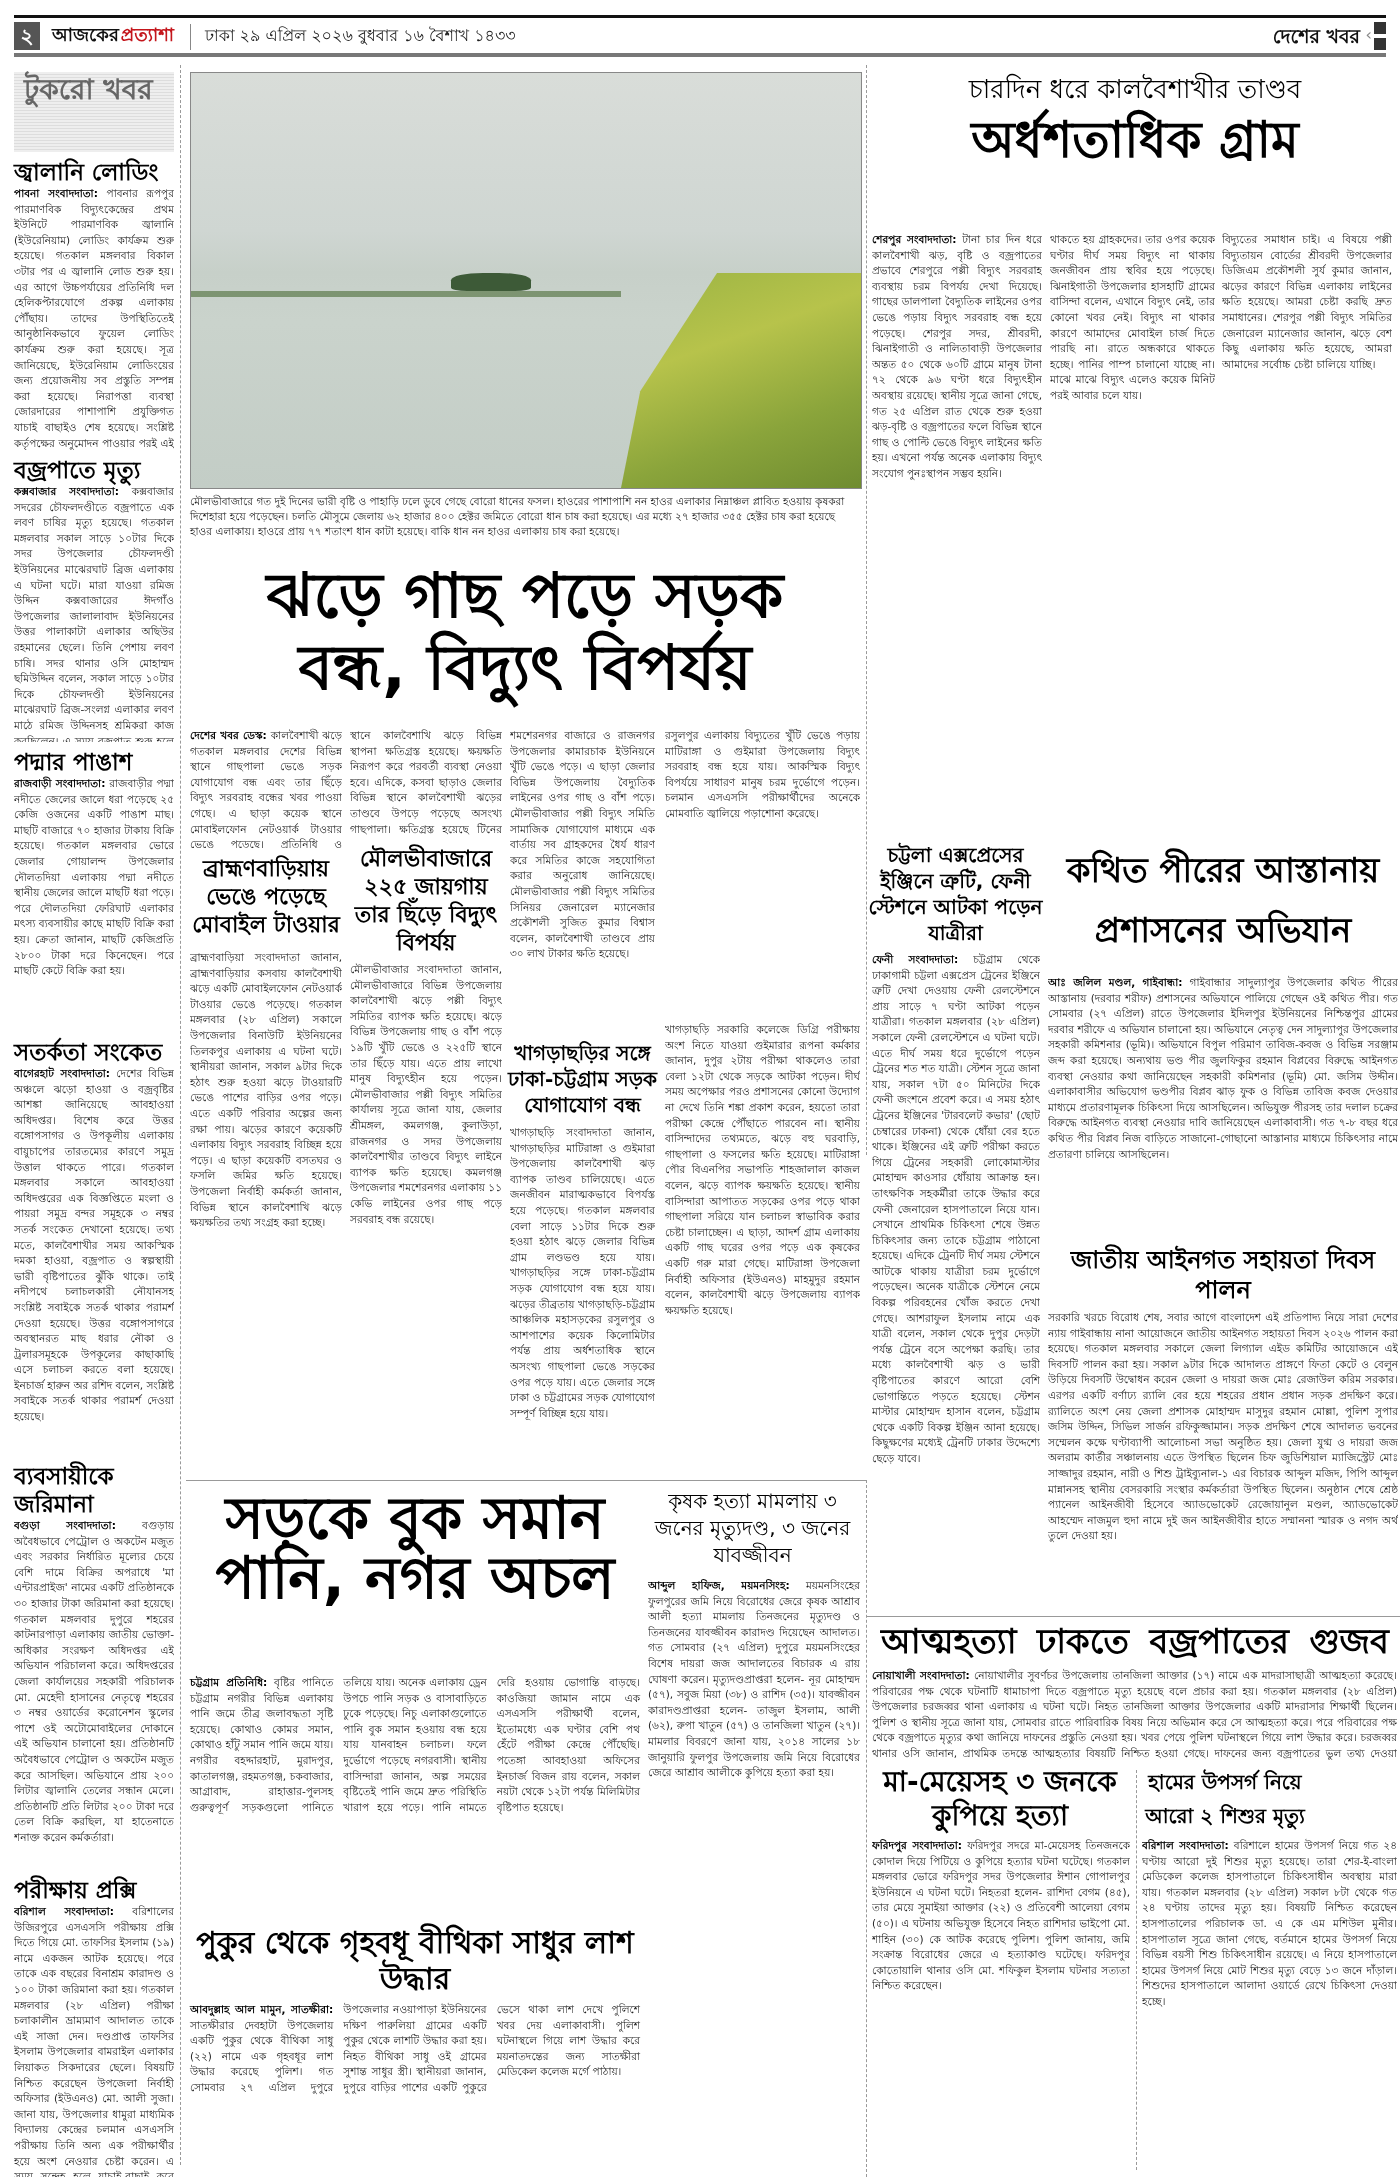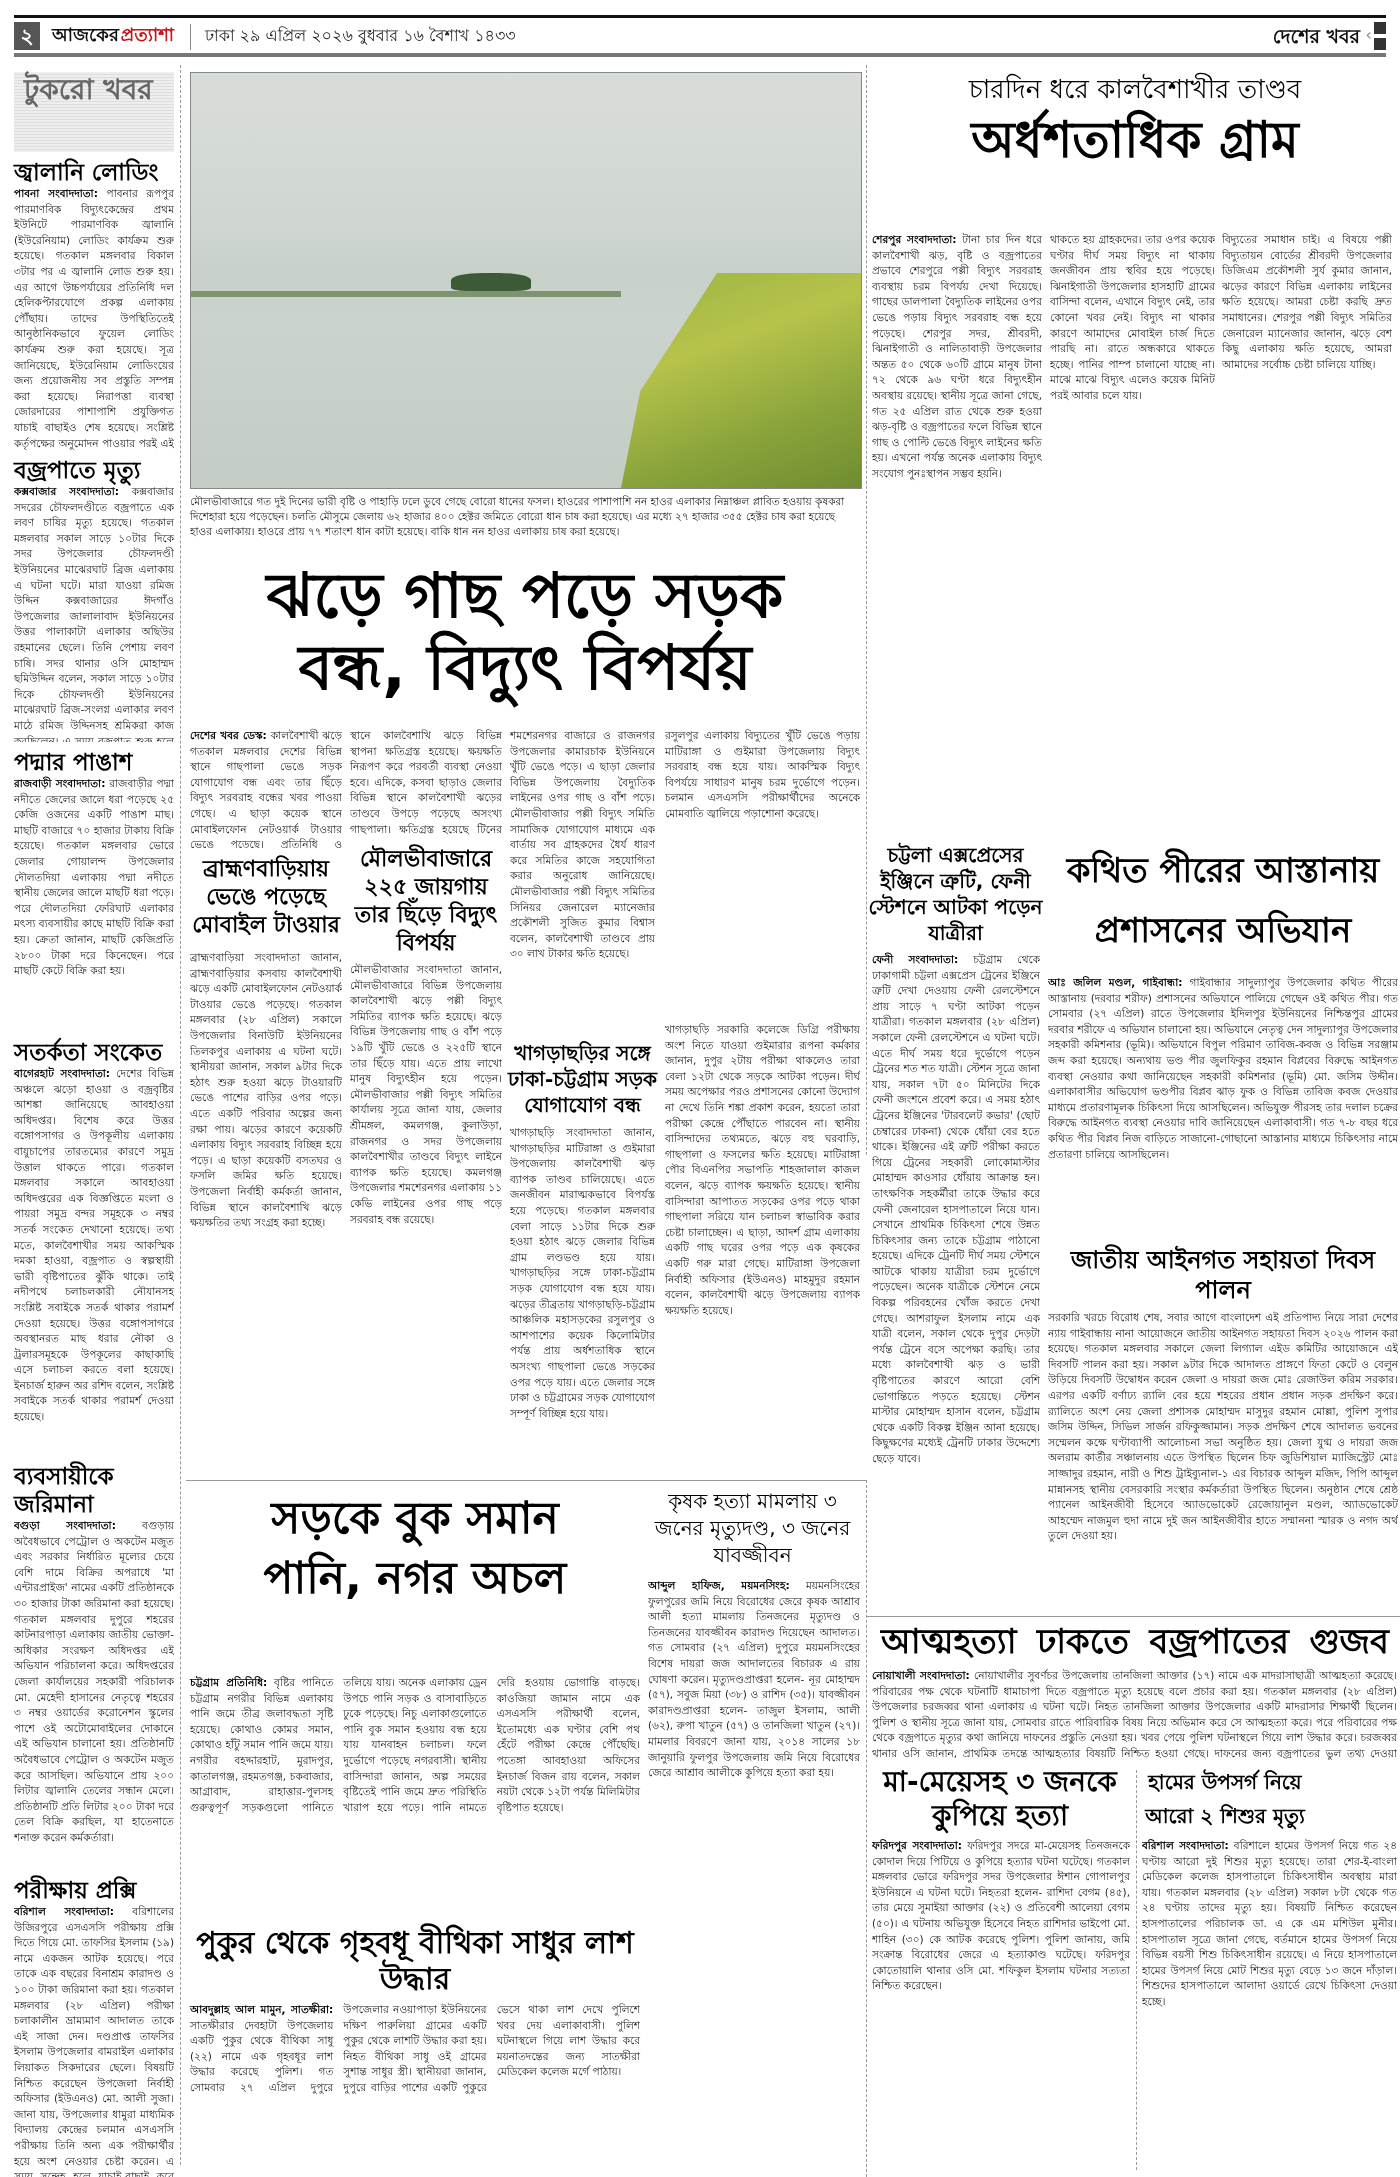--- a/index.html
+++ b/index.html
@@ -122,21 +122,21 @@
 <div class="abs h-xl" style="left:1048px;top:840px;width:350px;font-size:34px;line-height:60px;text-align:center;">কথিত পীরের আস্তানায় প্রশাসনের অভিযান</div>
 <div class="abs body" style="left:1048px;top:975px;width:350px;height:265px;"><b>আঃ জলিল মণ্ডল, গাইবান্ধা:</b> <span>গাইবান্ধার সাদুল্যাপুর উপজেলার কথিত পীরের আস্তানায় (দরবার শরীফ) প্রশাসনের অভিযানে পালিয়ে গেছেন ওই কথিত পীর। গত সোমবার (২৭ এপ্রিল) রাতে উপজেলার ইদিলপুর ইউনিয়নের নিশ্চিন্তপুর গ্রামের দরবার শরীফে এ অভিযান চালানো হয়। অভিযানে নেতৃত্ব দেন সাদুল্যাপুর উপজেলার সহকারী কমিশনার (ভূমি)। অভিযানে বিপুল পরিমাণ তাবিজ-কবজ ও বিভিন্ন সরঞ্জাম জব্দ করা হয়েছে। অন্যথায় ভণ্ড পীর জুলফিকুর রহমান বিপ্লবের বিরুদ্ধে আইনগত ব্যবস্থা নেওয়ার কথা জানিয়েছেন সহকারী কমিশনার (ভূমি) মো. জসিম উদ্দীন। এলাকাবাসীর অভিযোগ ভণ্ডপীর বিপ্লব ঝাড় ফুক ও বিভিন্ন তাবিজ কবজ দেওয়ার মাধ্যমে প্রতারণামূলক চিকিৎসা দিয়ে আসছিলেন। অভিযুক্ত পীরসহ তার দলাল চক্রের বিরুদ্ধে আইনগত ব্যবস্থা নেওয়ার দাবি জানিয়েছেন এলাকাবাসী। গত ৭-৮ বছর ধরে কথিত পীর বিপ্লব নিজ বাড়িতে সাজানো-গোছানো আস্তানার মাধ্যমে চিকিৎসার নামে প্রতারণা চালিয়ে আসছিলেন।</span></div>
 
 <div class="abs h-xl" style="left:1048px;top:1245px;width:350px;font-size:24px;line-height:30px;">জাতীয় আইনগত সহায়তা দিবস পালন</div>
 <div class="abs body" style="left:1048px;top:1310px;width:350px;height:300px;">সরকারি খরচে বিরোধ শেষ, সবার আগে বাংলাদেশ এই প্রতিপাদ্য নিয়ে সারা দেশের ন্যায় গাইবান্ধায় নানা আয়োজনে জাতীয় আইনগত সহায়তা দিবস ২০২৬ পালন করা হয়েছে। গতকাল মঙ্গলবার সকালে জেলা লিগ্যাল এইড কমিটির আয়োজনে এই দিবসটি পালন করা হয়। সকাল ৯টার দিকে আদালত প্রাঙ্গণে ফিতা কেটে ও বেলুন উড়িয়ে দিবসটি উদ্বোধন করেন জেলা ও দায়রা জজ মোঃ রেজাউল করিম সরকার। এরপর একটি বর্ণাঢ্য র‍্যালি বের হয়ে শহরের প্রধান প্রধান সড়ক প্রদক্ষিণ করে। র‍্যালিতে অংশ নেয় জেলা প্রশাসক মোহাম্মদ মাসুদুর রহমান মোল্লা, পুলিশ সুপার জসিম উদ্দিন, সিভিল সার্জন রফিকুজ্জামান। সড়ক প্রদক্ষিণ শেষে আদালত ভবনের সম্মেলন কক্ষে ঘণ্টাব্যাপী আলোচনা সভা অনুষ্ঠিত হয়। জেলা যুগ্ম ও দায়রা জজ অলরাম কার্তীর সঞ্চালনায় এতে উপস্থিত ছিলেন চিফ জুডিশিয়াল ম্যাজিস্ট্রেট মোঃ সাজ্জাদুর রহমান, নারী ও শিশু ট্রাইব্যুনাল-১ এর বিচারক আব্দুল মজিদ, পিপি আব্দুল মান্নানসহ স্থানীয় বেসরকারি সংস্থার কর্মকর্তারা উপস্থিত ছিলেন। অনুষ্ঠান শেষে শ্রেষ্ঠ প্যানেল আইনজীবী হিসেবে অ্যাডভোকেট রেজোয়ানুল মণ্ডল, অ্যাডভোকেট আহম্মেদ নাজমুল হুদা নামে দুই জন আইনজীবীর হাতে সম্মাননা স্মারক ও নগদ অর্থ তুলে দেওয়া হয়।</div>
 
 <div class="abs hrule" style="left:186px;top:1480px;width:680px;"></div>
 <div class="abs hrule" style="left:866px;top:1616px;width:534px;"></div>
 <div class="abs colrule" style="left:866px;top:1480px;height:697px;"></div>
 
-<div class="abs h-xl" style="left:190px;top:1488px;width:450px;font-size:44px;line-height:60px;">
+<div class="abs h-xl" style="left:190px;top:1488px;width:450px;font-size:58px;line-height:60px;">
   <div>সড়কে বুক সমান</div>
   <div>পানি, নগর অচল</div>
 </div>
 <div class="abs" style="left:190px;top:1675px;width:450px;height:245px;column-count:3;column-gap:10px;">
   <div class="body" style="overflow:visible;"><b>চট্টগ্রাম প্রতিনিধি:</b> <span>বৃষ্টির পানিতে চট্টগ্রাম নগরীর বিভিন্ন এলাকায় পানি জমে তীব্র জলাবদ্ধতা সৃষ্টি হয়েছে। কোথাও কোমর সমান, কোথাও হাঁটু সমান পানি জমে যায়। নগরীর বহদ্দারহাট, মুরাদপুর, কাতালগঞ্জ, রহমতগঞ্জ, চকবাজার, আগ্রাবাদ, রাহাত্তার-পুলসহ গুরুত্বপূর্ণ সড়কগুলো পানিতে তলিয়ে যায়। অনেক এলাকায় ড্রেন উপচে পানি সড়ক ও বাসাবাড়িতে ঢুকে পড়েছে। নিচু এলাকাগুলোতে পানি বুক সমান হওয়ায় বন্ধ হয়ে যায় যানবাহন চলাচল। ফলে দুর্ভোগে পড়েছে নগরবাসী। স্থানীয় বাসিন্দারা জানান, অল্প সময়ের বৃষ্টিতেই পানি জমে দ্রুত পরিস্থিতি খারাপ হয়ে পড়ে। পানি নামতে দেরি হওয়ায় ভোগান্তি বাড়ছে। কাওজিয়া জামান নামে এক এসএসসি পরীক্ষার্থী বলেন, ইতোমধ্যে এক ঘণ্টার বেশি পথ হেঁটে পরীক্ষা কেন্দ্রে পৌঁছেছি। পতেঙ্গা আবহাওয়া অফিসের ইনচার্জ বিজন রায় বলেন, সকাল নয়টা থেকে ১২টা পর্যন্ত মিলিমিটার বৃষ্টিপাত হয়েছে।</span></div>
 </div>
 
 <div class="abs h-xl" style="left:645px;top:1488px;width:215px;font-size:20px;line-height:27px;font-weight:normal;">কৃষক হত্যা মামলায় ৩ জনের মৃত্যুদণ্ড, ৩ জনের যাবজ্জীবন</div>
 <div class="abs body" style="left:648px;top:1578px;width:212px;height:590px;"><b>আব্দুল হাফিজ, ময়মনসিংহ:</b> <span>ময়মনসিংহের ফুলপুরের জমি নিয়ে বিরোধের জেরে কৃষক আশ্রাব আলী হত্যা মামলায় তিনজনের মৃত্যুদণ্ড ও তিনজনের যাবজ্জীবন কারাদণ্ড দিয়েছেন আদালত। গত সোমবার (২৭ এপ্রিল) দুপুরে ময়মনসিংহের বিশেষ দায়রা জজ আদালতের বিচারক এ রায় ঘোষণা করেন। মৃত্যুদণ্ডপ্রাপ্তরা হলেন- নূর মোহাম্মদ (৫৭), সবুজ মিয়া (৩৮) ও রাশিদ (৩৫)। যাবজ্জীবন কারাদণ্ডপ্রাপ্তরা হলেন- তাজুল ইসলাম, আলী (৬২), রুপা খাতুন (৫৭) ও তানজিলা খাতুন (২৭)। মামলার বিবরণে জানা যায়, ২০১৪ সালের ১৮ জানুয়ারি ফুলপুর উপজেলায় জমি নিয়ে বিরোধের জেরে আশ্রাব আলীকে কুপিয়ে হত্যা করা হয়।</span></div>
 

